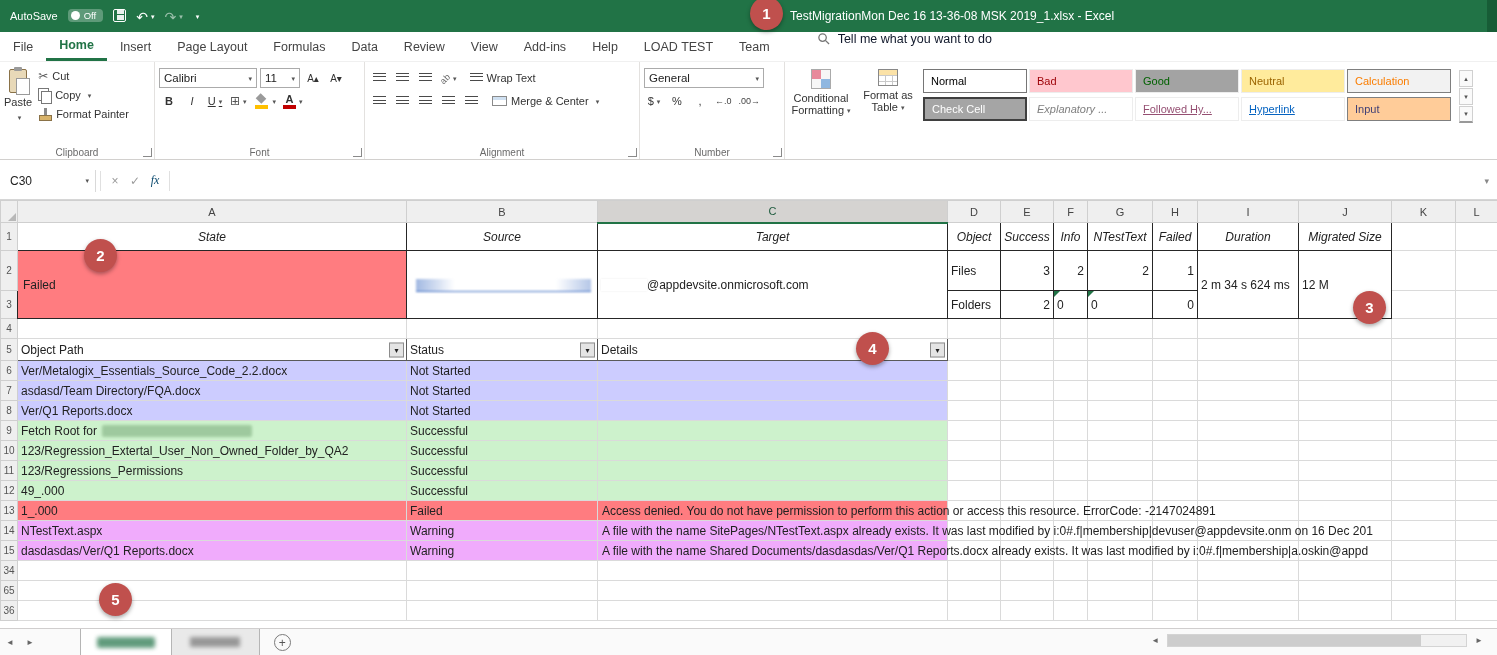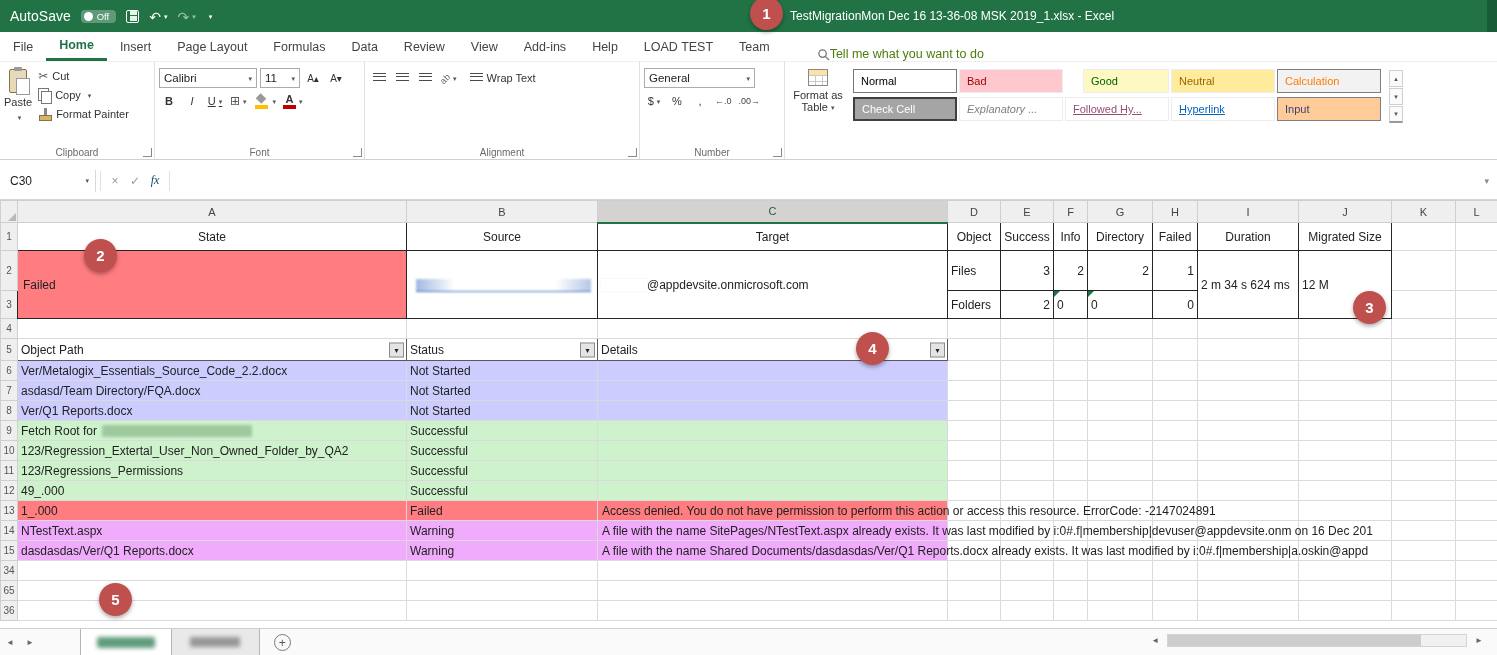--- a/index.html
+++ b/index.html
@@ -20,21 +20,21 @@
   .wtitle { position:absolute; left:790px; top:0; height:32px; display:flex; align-items:center; font-size:12px; color:#fff; white-space:nowrap; }
   .winhint { position:absolute; right:0; top:0; width:10px; height:32px; background:#175c36; }
 
   .dd::after { content:"▾"; font-size:7px; color:#555; margin-left:3px; vertical-align:middle; }
   .titlebar .dd::after { color:#fff; }
 
   
   .tabrow { height:30px; background:#fff; display:flex; align-items:stretch; font-size:12.5px; color:#444; border-bottom:1px solid #f0f0f0; }
   .rtab { padding:0 13px; display:flex; align-items:center; cursor:default; }
   .rtab.active { color:#217346; border-bottom:3px solid #217346; font-weight:600; }
-  .tellme { margin-left:34px; display:flex; align-items:flex-end; gap:0; color:#4d7c0f; }
+  .tellme { margin-left:34px; display:flex; align-items:flex-start; gap:8px; color:#0f172a; }
   .mag { width:13px; height:13px; }
 
   
   .ribbon { height:98px; background:#fff; display:flex; border-bottom:1px solid #d2d0ce; }
   .rgroup { position:relative; border-right:1px solid #e3e1df; padding:3px 4px 16px 4px; }
   .glabel { position:absolute; left:0; right:0; bottom:1px; text-align:center; font-size:10px; color:#6a6a6a; }
   .lnch { position:absolute; right:2px; bottom:2px; width:9px; height:9px; border-right:1px solid #8a8a8a; border-bottom:1px solid #8a8a8a; }
   .rg-content { display:flex; gap:6px; height:100%; }
   .bigbtn { display:flex; flex-direction:column; align-items:center; justify-content:flex-start; gap:3px; font-size:11px; color:#333; padding-top:4px; }
   .vcol { display:flex; flex-direction:column; gap:5px; padding-top:4px; }
@@ -72,21 +72,21 @@
   .ic-cf i:nth-child(3){background:#f6f6f6;} .ic-cf i:nth-child(4){background:#8fb7e0;}
   .ic-tbl { width:20px; height:17px; border:1px solid #888; background-color:#fff;
     background-image:linear-gradient(#fbe2a7 0 5px,transparent 5px),
       repeating-linear-gradient(to right,transparent 0 6px,#c9c9c9 6px 7px),
       repeating-linear-gradient(to bottom,transparent 0 5px,#c9c9c9 5px 6px); }
 
   .gallery { display:grid; grid-template-columns:repeat(5,104px); grid-auto-rows:26px; gap:2px; padding-top:4px; }
   .st { height:24px; line-height:22px; padding-left:7px; font-size:11px; border:1px solid #ededed; color:#000; background:#fff; white-space:nowrap; overflow:hidden; }
   .st-normal { border:1px solid #767676; }
   .st-bad { background:#FFC7CE; color:#9C0006; }
-  .st-good { background:#fef9c3; color:#006100;margin-left:18px; }
+  .st-good { background:#a3a3a3; color:#006100; }
   .st-neutral { background:#FFEB9C; color:#9C6500; }
   .st-calc { background:#F2F2F2; color:#FA7D00; border:1px solid #7F7F7F; }
   .st-check { background:#A5A5A5; color:#fff; border:2px solid #3F3F3F; line-height:20px; }
   .st-expl { color:#7F7F7F; font-style:italic; }
   .st-followed { color:#954F72; text-decoration:underline; }
   .st-hyper { color:#0563C1; text-decoration:underline; }
   .st-input { background:#FFCC99; color:#3F3F76; border:1px solid #7F7F7F; }
   .gscroll { display:flex; flex-direction:column; gap:1px; padding:5px 0 0 2px; }
   .gsb { width:14px; height:17px; border:1px solid #d0d0d0; font-size:7px; color:#555; display:flex; align-items:center; justify-content:center; background:#fafafa; }
 
@@ -102,21 +102,21 @@
   
   .gridwrap { position:relative; height:428px; overflow:hidden; background:#fff; }
   table.grid { border-collapse:collapse; table-layout:fixed; width:1497px; font-size:12px; }
   .grid td, .grid th { border:1px solid #dadada; padding:0 3px; overflow:hidden; white-space:nowrap; font-weight:400; text-align:left; }
   .grid th.ch { background:#efefef; border:1px solid #cfcfcf; color:#444; font-size:11px; text-align:center; }
   .grid th.sel { background:#d5d3d1; border-bottom:2px solid #217346; color:#1f5c3f; }
   .grid td.rh, .grid th.rh { background:#efefef; border:1px solid #cfcfcf; color:#555; font-size:10px; text-align:center; padding:0; }
   th.corner { position:relative; }
   th.corner::after { content:""; position:absolute; right:1px; bottom:1px; width:0; height:0; border-left:8px solid transparent; border-bottom:8px solid #b8b8b8; }
   .bd { border:1px solid #262626 !important; }
-  .hd1 { font-weight:bold; text-align:center !important; }
+  .hd1 { font-weight:bold; text-align:center !important;font-style:italic; }
   .hd5 { border:1px solid #5a5a5a !important; font-weight:bold; position:relative; }
   .flt { position:absolute; right:2px; top:50%; transform:translateY(-50%); width:15px; height:15px; background:#e4e4e4; border:1px solid #8c8c8c; display:flex; align-items:center; justify-content:center; }
   .flt::after { content:"▾"; font-size:8px; color:#222; }
   .bg-red { background:#FF7C80; }
   .num { text-align:right !important; }
   .rel { position:relative; }
   .gtri { position:absolute; top:0; left:0; width:0; height:0; border-top:6px solid #217346; border-right:6px solid transparent; }
   tr.pending td.d { background:#CCCCFF; }
   tr.success td.d { background:#CDF2CC; }
   tr.failedr td.d { background:#FF7C80; }
@@ -142,21 +142,21 @@
 
   
   .badge { position:absolute; width:33px; height:33px; border-radius:50%; background:#C0504D; color:#fff; font-size:15px; font-weight:bold;
     display:flex; align-items:center; justify-content:center; box-shadow:0 2px 4px rgba(0,0,0,.35); z-index:50; }
 </style>
 </head>
 <body>
 
 <div class="titlebar">
   <div class="qat">
-    <span style="font-size:14px;">AutoSave</span>
+    <span style="font-size:11px;">AutoSave</span>
     <span class="pill">
         <span>Off</span>
       </span>
     <span class="ic-save"></span>
     <span class="qbtn">
         <span>↶</span>
         <span class="dd"></span>
       </span>
     <span class="qbtn dim">
         <span>↷</span>
@@ -271,47 +271,79 @@
         </div>
       <div class="sq">
           <span class="ic-orient"></span>
           <span class="dd"></span>
         </div>
       <div class="sbtn" style="margin-left:8px;">
           <span class="ali"></span>
           <span>Wrap Text</span>
         </div>
     </div>
+    <div class="frow">
+      <div class="sq">
+          <span class="ali"></span>
+        </div>
+      <div class="sq">
+          <span class="ali"></span>
+        </div>
+      <div class="sq">
+          <span class="ali"></span>
+        </div>
+      <div class="sq">
+          <span class="ali"></span>
+        </div>
+      <div class="sq">
+          <span class="ali"></span>
+        </div>
+      <div class="sbtn" style="margin-left:8px;">
+          <span class="ic-mc"></span>
+          <span>Merge &amp; Center</span>
+          <span class="dd"></span>
+        </div>
+    </div>
     <div class="glabel">Alignment</div>
     <div class="lnch"></div>
   </div>
 
   <div class="rgroup" style="width:145px;">
     <div class="frow">
-      <div class="combo" style="width:111px;">
+      <div class="combo" style="width:120px;">
           <span>General</span>
           <span class="dd"></span>
         </div>
     </div>
     <div class="frow">
       <div class="sq">
           <span>$</span>
           <span class="dd"></span>
         </div>
       <div class="sq">%</div>
       <div class="sq">,</div>
       <div class="sq ic-incd"></div>
       <div class="sq ic-decd"></div>
     </div>
     <div class="glabel">Number</div>
     <div class="lnch"></div>
   </div>
 
   <div class="rgroup" style="flex:1; border-right:none;">
     <div class="rg-content">
+      <div class="bigbtn" style="width:64px;">
+        <span class="ic-cf">
+            <i></i>
+            <i></i>
+            <i></i>
+            <i></i>
+          </span>
+        <span>Conditional</span>
+        <span style="margin-top:-3px;"><span>Formatting</span><span class="dd"></span></span>
+      </div>
       <div class="bigbtn" style="width:58px;">
         <span class="ic-tbl"></span>
         <span>Format as</span>
         <span style="margin-top:-3px;"><span>Table</span><span class="dd"></span></span>
       </div>
       <div class="gallery">
         <div class="st st-normal">Normal</div>
         <div class="st st-bad">Bad</div>
         <div class="st st-good">Good</div>
         <div class="st st-neutral">Neutral</div>
@@ -379,21 +411,21 @@
     <th class="ch">L</th>
   </tr>
   <tr style="height:28px;">
     <td class="rh">1</td>
     <td class="bd hd1">State</td>
     <td class="bd hd1">Source</td>
     <td class="bd hd1">Target</td>
     <td class="bd hd1">Object</td>
     <td class="bd hd1">Success</td>
     <td class="bd hd1">Info</td>
-    <td class="bd hd1">Directory</td>
+    <td class="bd hd1">NTestText</td>
     <td class="bd hd1">Failed</td>
     <td class="bd hd1">Duration</td>
     <td class="bd hd1">Migrated Size</td>
     <td></td>
     <td></td>
   </tr>
   <tr style="height:40px;">
     <td class="rh">2</td>
     <td class="bd bg-red" rowspan="2" style="padding-left:5px;">Failed</td>
     <td class="bd" rowspan="2"><span class="redact-b"></span></td>

